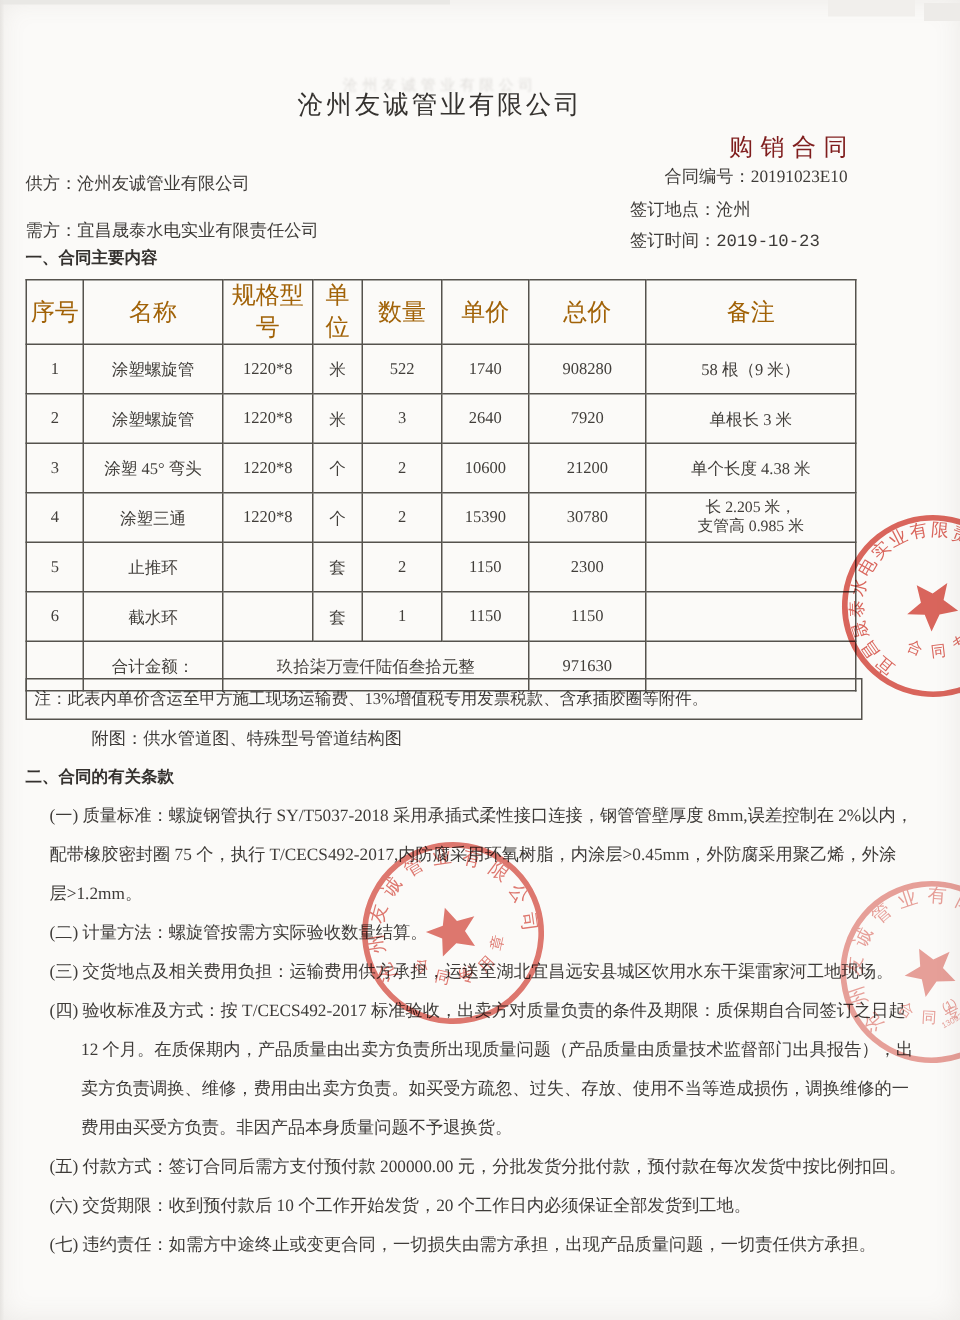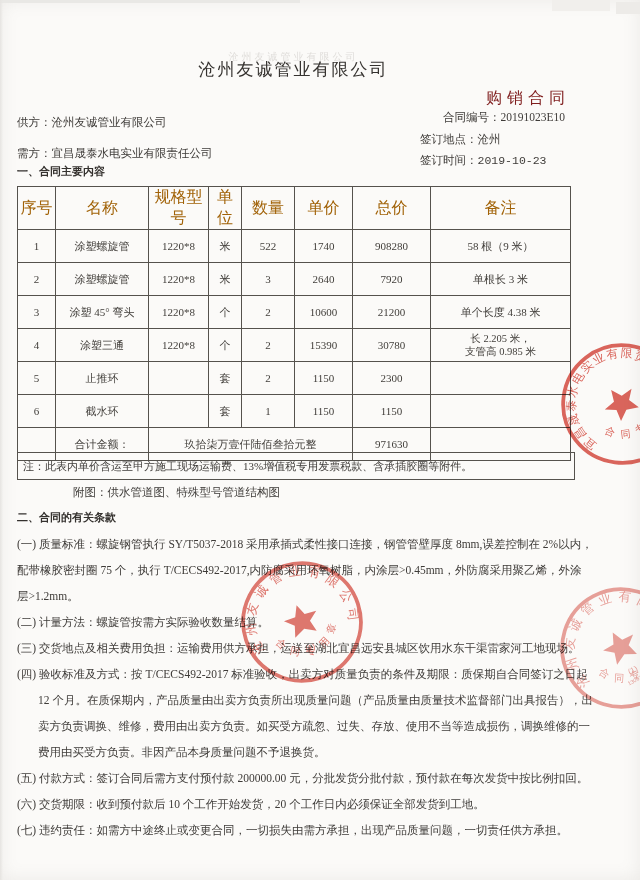--- a/index.html
+++ b/index.html
@@ -32,21 +32,21 @@
     padding:0 2px;overflow:hidden;font-weight:normal;
   }
   table.items tr{height:33px;}
   table.items tr.hd{height:30px;}
   table.items .hd th{font-size:16px;color:#a16207;}
   .rm2{line-height:13px;font-size:10.5px;}
   .note-box{
     top:452px;left:0;width:551px;height:26px;border:1px solid #55524d;
     font-size:11px;line-height:26px;padding-left:5px;white-space:nowrap;overflow:hidden;
   }
-  .clauses{top:531px;left:0;width:600px;font-family:Liberation Serif, serif;}
+  .clauses{top:531px;left:16px;width:600px;font-family:Liberation Serif, serif;}
   .cline{height:26px;line-height:26px;font-size:11.5px;white-space:nowrap;}
   .cline.ind{padding-left:21px;}
   .stamp{
     position:absolute;color:#d6453a;mix-blend-mode:multiply;
     pointer-events:none;
   }
   .stamp text{fill:currentColor;font-family:"Liberation Sans","DejaVu Sans",sans-serif;}
   .artifact{background:#edecea;}
   #edgeL{left:0;top:0;width:3px;height:880px;background:linear-gradient(90deg,#e6e4e1,rgba(230,228,225,0));}
   #edgeT{left:0;top:0;width:300px;height:3px;background:#e9e8e5;}
@@ -168,21 +168,21 @@
         <td>合计金额：</td>
         <td colspan="4">玖拾柒万壹仟陆佰叁拾元整</td>
         <td>971630</td>
         <td></td>
       </tr>
     </tbody>
       </table>
 
     <div class="abs note-box">注：此表内单价含运至甲方施工现场运输费、13%增值税专用发票税款、含承插胶圈等附件。</div>
 
-    <div class="abs meta" style="top:485px;left:16px;padding-left:40px;">附图：供水管道图、特殊型号管道结构图</div>
+    <div class="abs meta" style="top:485px;left:4px;padding-left:40px;">附图：供水管道图、特殊型号管道结构图</div>
     <div class="abs sec-heading" style="top:510px;left:0;">二、合同的有关条款</div>
 
     <div class="abs clauses">
       <div class="cline">(一) 质量标准：螺旋钢管执行 SY/T5037-2018 采用承插式柔性接口连接，钢管管壁厚度 8mm,误差控制在 2%以内，</div>
       <div class="cline">配带橡胶密封圈 75 个，执行 T/CECS492-2017,内防腐采用环氧树脂，内涂层&gt;0.45mm，外防腐采用聚乙烯，外涂</div>
       <div class="cline">层&gt;1.2mm。</div>
       <div class="cline">(二) 计量方法：螺旋管按需方实际验收数量结算。</div>
       <div class="cline">(三) 交货地点及相关费用负担：运输费用供方承担，运送至湖北宜昌远安县城区饮用水东干渠雷家河工地现场。</div>
       <div class="cline">(四) 验收标准及方式：按 T/CECS492-2017 标准验收，出卖方对质量负责的条件及期限：质保期自合同签订之日起</div>
       <div class="cline ind">12 个月。在质保期内，产品质量由出卖方负责所出现质量问题（产品质量由质量技术监督部门出具报告），出</div>

